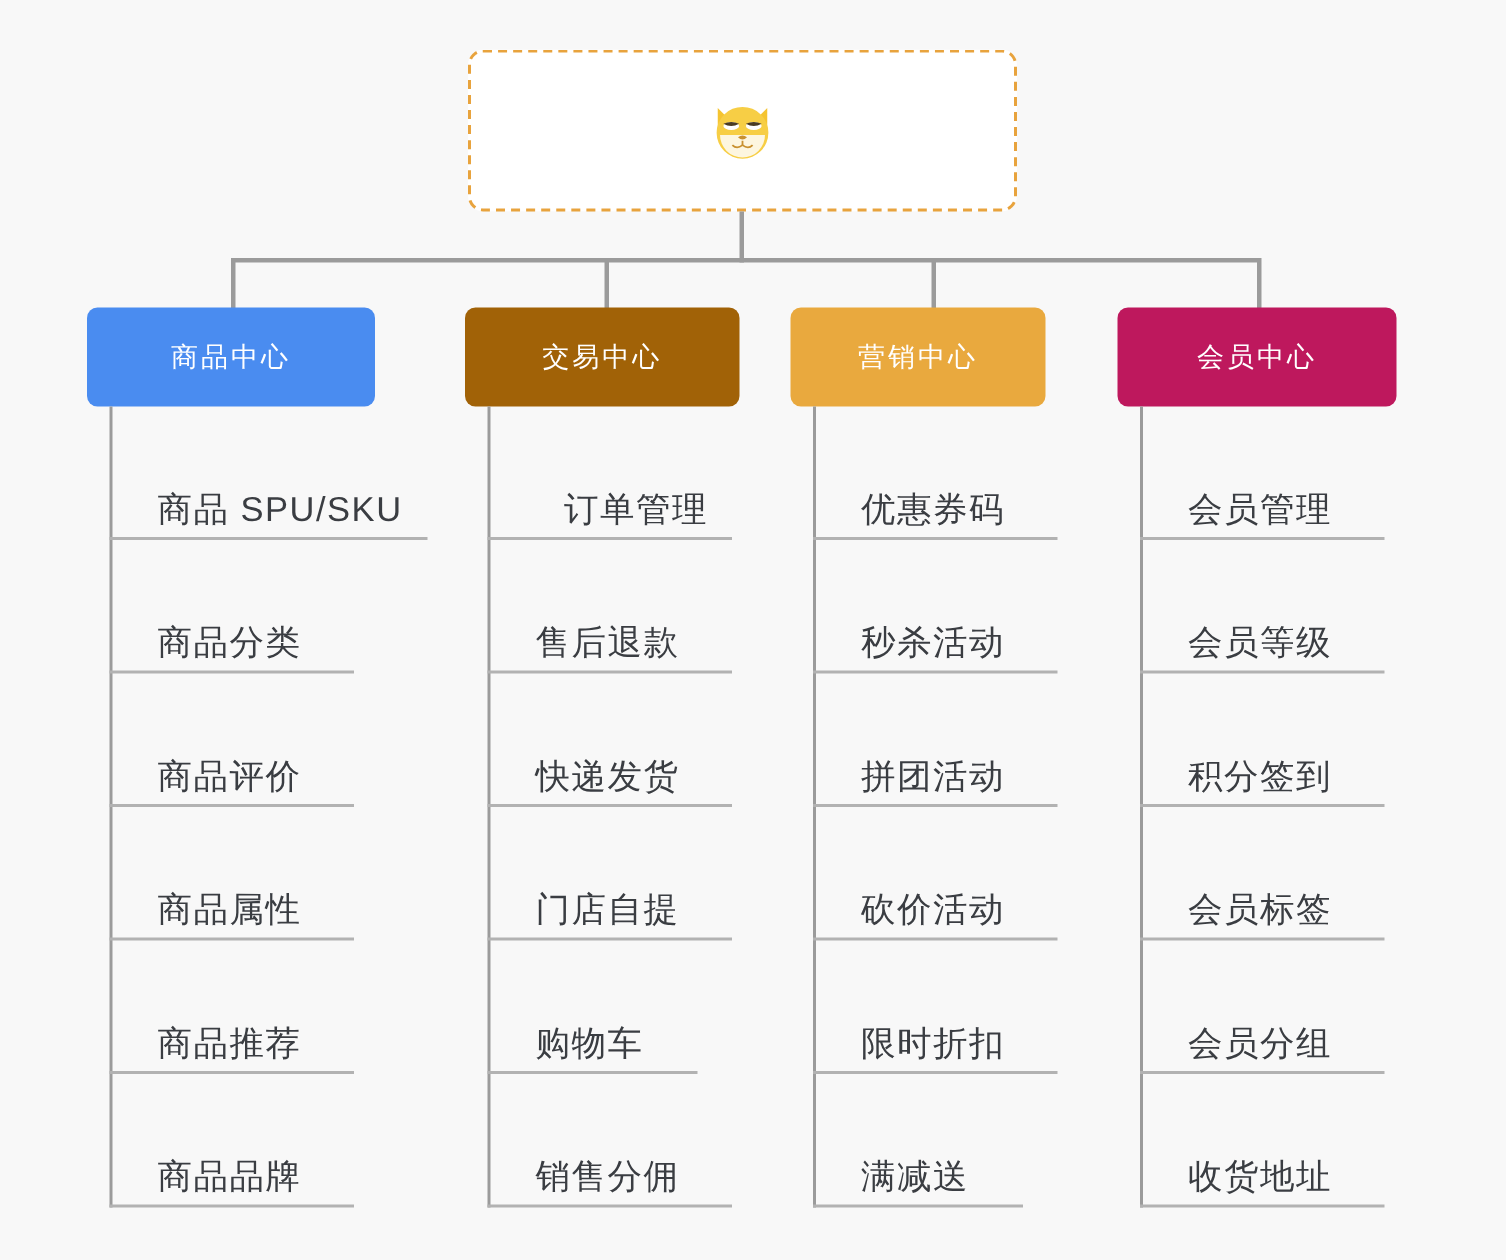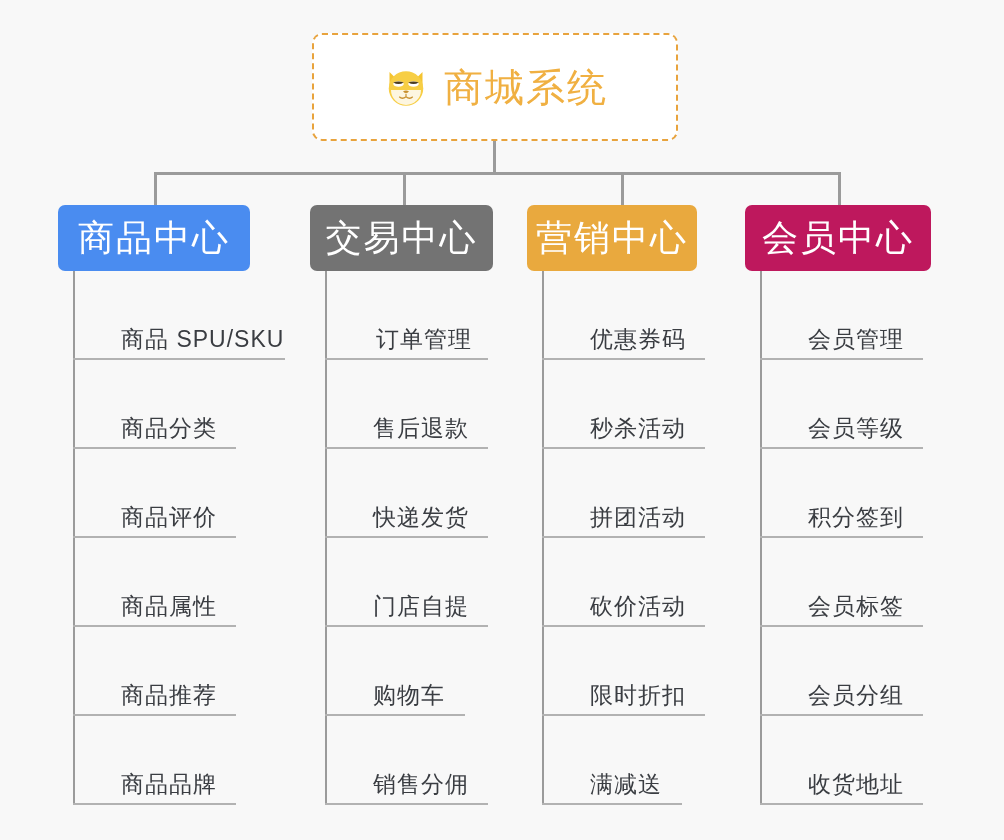--- a/index.html
+++ b/index.html
@@ -64,21 +64,21 @@
   .cat-header {
     position: absolute;
     top: 0;
     left: 0;
     height: 66px;
     border-radius: 7px;
     display: flex;
     align-items: center;
     justify-content: center;
     color: #ffffff;
-    font-size: 36px;
+    font-size: 18px;
     letter-spacing: 2px;
     box-sizing: border-box;
   }
   .trunk {
     position: absolute;
     width: 2px;
     background: #9b9b9b;
     left: 15px;
     top: 66px;
   }
@@ -91,21 +91,20 @@
     align-items: flex-end;
     border-bottom: 2px solid #b2b2b2;
   }
   .leaf-label {
     font-size: 23px;
     color: #3a3d42;
     letter-spacing: 1px;
     padding: 0 16px 6px 32px;
     white-space: nowrap;
     line-height: 1.15;
-    margin-left: 16px;
   }
 </style>
 </head>
 <body>
 
 <div id="canvas">
 
   <div id="root-node">
     <svg class="mascot" viewBox="0 0 64 64">
       <path d="M10 12 L10 30 L20 22 Z" fill="#f5c430"></path>
@@ -115,21 +114,20 @@
       <path d="M12 36 a20 20 0 0 0 40 0 Z" fill="#fdf6e0"></path>
       <ellipse cx="22" cy="28" rx="7" ry="3.6" fill="#ffffff"></ellipse>
       <ellipse cx="42" cy="28" rx="7" ry="3.6" fill="#ffffff"></ellipse>
       <path d="M15 26 q7 -3 14 0 q-7 4 -14 0 Z" fill="#4a3b22"></path>
       <path d="M35 26 q7 -3 14 0 q-7 4 -14 0 Z" fill="#4a3b22"></path>
       <path d="M28 38 q4 -3 8 0 q-4 4 -8 0 Z" fill="#c8902f"></path>
       <path d="M32 41 L32 45" stroke="#c8902f" stroke-width="1.6" fill="none"></path>
       <path d="M32 45 q-5 4 -9 0" stroke="#c8902f" stroke-width="1.6" fill="none"></path>
       <path d="M32 45 q5 4 9 0" stroke="#c8902f" stroke-width="1.6" fill="none"></path>
     </svg>
-    <span id="root-title">商城系统</span>
   </div>
 
   <div class="conn conn-v" style="left:493px; top:141px; height:34px;"></div>
   <div class="conn conn-h" style="left:154px; top:172px; width:686px;"></div>
   <div class="conn conn-v" style="left:154px; top:172px; height:34px;"></div>
   <div class="conn conn-v" style="left:403px; top:172px; height:34px;"></div>
   <div class="conn conn-v" style="left:621px; top:172px; height:34px;"></div>
   <div class="conn conn-v" style="left:838px; top:172px; height:34px;"></div>
 
   <div class="column" style="left: 58px; width: 192px;">
@@ -148,21 +146,21 @@
         <span class="leaf-label">商品属性</span>
       </div>
       <div class="leaf" style="top: 422px; width: 163px;">
         <span class="leaf-label">商品推荐</span>
       </div>
       <div class="leaf" style="top: 511px; width: 163px;">
         <span class="leaf-label">商品品牌</span>
       </div>
     </div>
   <div class="column" style="left: 310px; width: 183px;">
-      <div class="cat-header" style="width: 183px; background: #737373;">交易中心</div>
+      <div class="cat-header" style="width: 183px; background: #a16207;">交易中心</div>
       <div class="trunk" style="height: 534px;"></div>
       <div class="leaf" style="top: 66px; width: 163px; justify-content: flex-end;">
         <span class="leaf-label">订单管理</span>
       </div>
       <div class="leaf" style="top: 155px; width: 163px;">
         <span class="leaf-label">售后退款</span>
       </div>
       <div class="leaf" style="top: 244px; width: 163px;">
         <span class="leaf-label">快递发货</span>
       </div>

